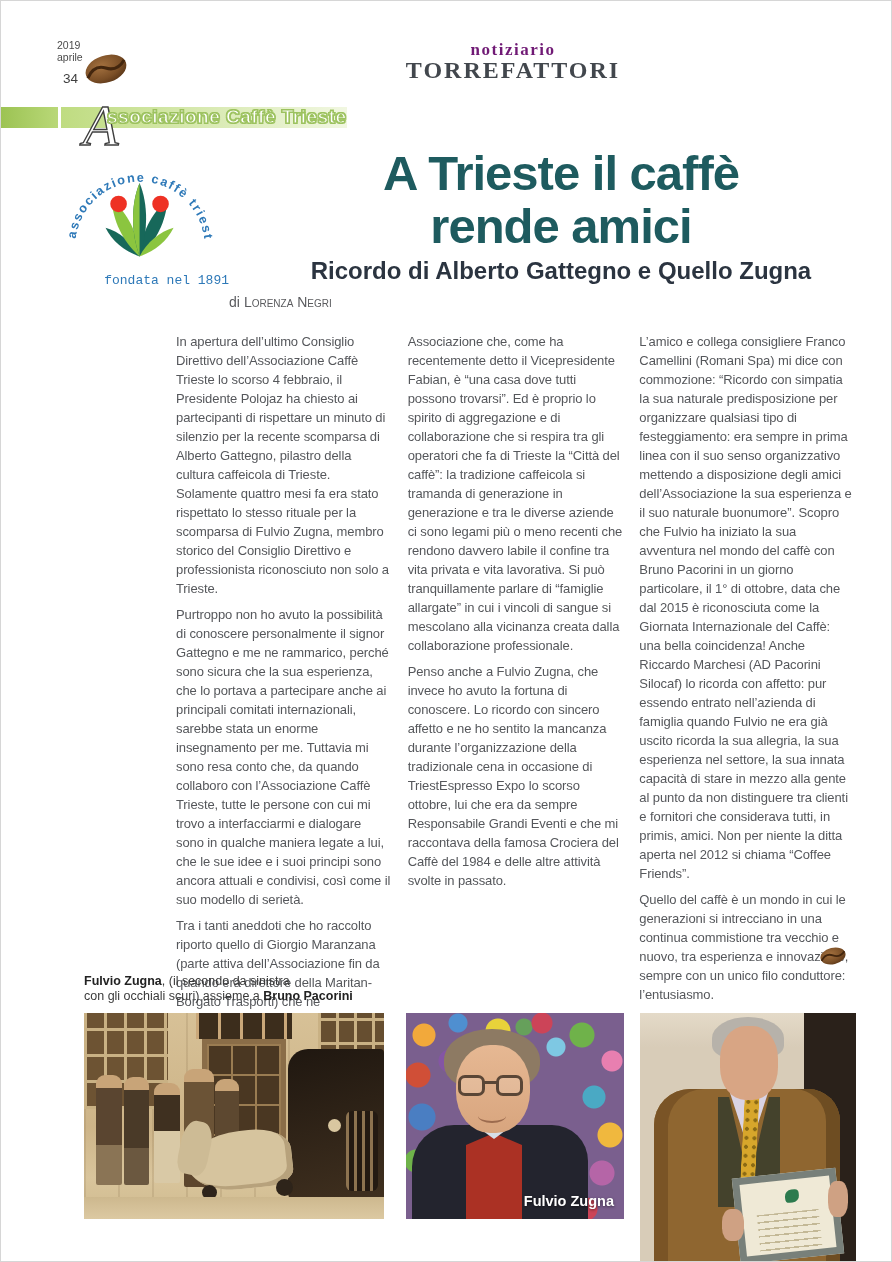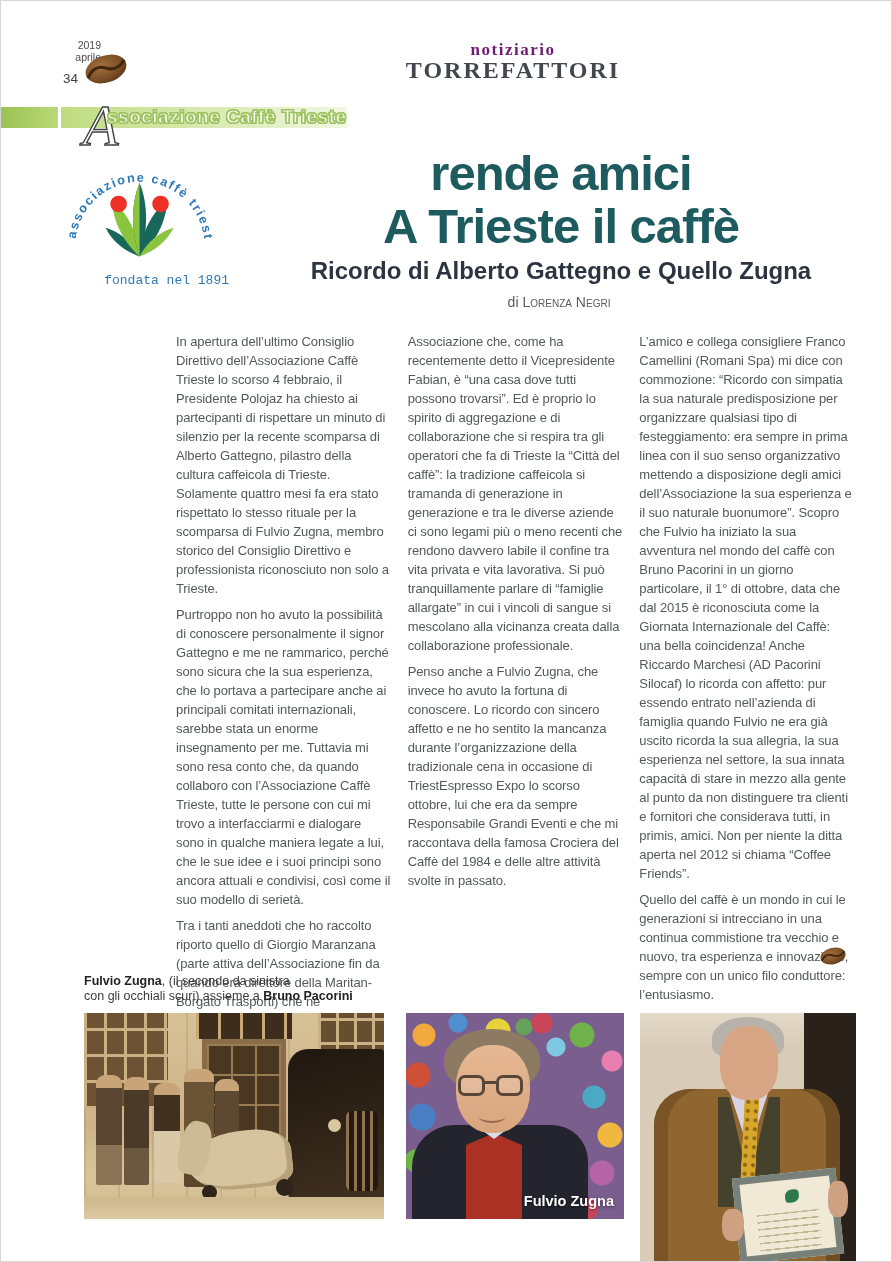--- a/index.html
+++ b/index.html
@@ -2,21 +2,21 @@
 <html><head>
 <meta charset="utf-8">
 <style>
   html,body{margin:0;padding:0;background:#ffffff;}
   #page{
     position:relative;width:890px;height:1260px;margin:0;
     background:#ffffff;border:1px solid #d6d6d6;overflow:hidden;
     font-family:"Liberation Sans",sans-serif;
   }
   
-  .date-block{position:absolute;left:56px;top:39px;width:44px;text-align:right;
+  .date-block{position:absolute;left:56px;top:39px;width:44px;text-align:left;
     font-size:10.5px;line-height:11.5px;color:#4b4b4b;}
   .page-num{position:absolute;left:62px;top:70px;font-size:13.5px;color:#3f3f3f;}
   
   .bean{position:absolute;}
   .bean-top{left:82px;top:50px;width:46px;height:36px;transform:rotate(-18deg);}
   .bean-end{left:818px;top:944px;width:28px;height:22px;transform:rotate(-14deg);}
   
   .masthead{position:absolute;left:362px;top:39px;width:300px;text-align:center;
     font-family:"Liberation Serif",serif;}
   .masthead .kicker{font-size:17px;font-weight:bold;color:#701a75;letter-spacing:1.5px;}
@@ -32,21 +32,21 @@
     text-shadow:-1px -1px 0 #9cc25e,1px -1px 0 #9cc25e,-1px 1px 0 #9cc25e,1px 1px 0 #9cc25e;}
   
   .logo-svg{position:absolute;left:50px;top:154px;width:178px;height:118px;}
   .logo-founded{position:absolute;left:50px;top:272px;width:178px;text-align:right;
     font-size:13px;color:#2e79b8;font-family:Liberation Mono, monospace;}
   
   .a-title{position:absolute;left:240px;top:146px;width:640px;text-align:center;
     font-size:49px;line-height:53px;font-weight:bold;letter-spacing:-1px;color:#1e5b5f;}
   .a-sub{position:absolute;left:240px;top:256px;width:640px;text-align:center;
     font-size:24px;font-weight:bold;color:#2b3440;}
-  .a-byline{position:absolute;left:238px;top:293px;width:640px;text-align:center;
+  .a-byline{position:absolute;left:228px;top:293px;width:640px;
     font-size:14px;color:#5a5b5e;}
   .a-byline .author{font-variant:small-caps;margin-left:4px;}
   
   .columns{position:absolute;left:175px;top:331px;width:678px;display:flex;gap:17px;}
   .col{width:215px;font-size:13px;line-height:19px;letter-spacing:-0.1px;color:#55575b;}
   .col p{margin:0 0 7px 0;}
   
   .caption{position:absolute;left:83px;top:973px;font-size:12.5px;line-height:14.5px;color:#3a3a3a;}
   .caption b{color:#222;}
   
@@ -220,22 +220,22 @@
         </g>
       <path d="M0 -84 C10 -60 10 -27 0 0 C-10 -27 -10 -60 0 -84" fill="#17685a"></path>
       <path d="M0 -84 C-10 -60 -10 -27 0 0 Z" fill="#8bc53f"></path>
       <circle cx="-24" cy="-60" r="9.5" fill="#ee3124"></circle>
       <circle cx="24" cy="-60" r="9.5" fill="#ee3124"></circle>
     </g>
   </svg>
   <div class="logo-founded">fondata nel 1891</div>
 
   <div class="a-title">
+    <div>A Trieste il caffè</div>
     <div>rende amici</div>
-    <div>A Trieste il caffè</div>
   </div>
   <div class="a-sub">Ricordo di Alberto Gattegno e Quello Zugna</div>
   <div class="a-byline">
     <span>di</span><span class="author">Lorenza Negri</span>
   </div>
 
   <div class="columns">
     <div class="col">
       <p>In apertura dell’ultimo Consiglio Direttivo dell’Associazione Caffè Trieste lo scorso 4 febbraio, il Presidente Polojaz ha chiesto ai partecipanti di rispettare un minuto di silenzio per la recente scomparsa di Alberto Gattegno, pilastro della cultura caffeicola di Trieste. Solamente quattro mesi fa era stato rispettato lo stesso rituale per la scomparsa di Fulvio Zugna, membro storico del Consiglio Direttivo e professionista riconosciuto non solo a Trieste.</p>
       <p>Purtroppo non ho avuto la possibilità di conoscere personalmente il signor Gattegno e me ne rammarico, perché sono sicura che la sua esperienza, che lo portava a partecipare anche ai principali comitati internazionali, sarebbe stata un enorme insegnamento per me. Tuttavia mi sono resa conto che, da quando collaboro con l’Associazione Caffè Trieste, tutte le persone con cui mi trovo a interfacciarmi e dialogare sono in qualche maniera legate a lui, che le sue idee e i suoi principi sono ancora attuali e condivisi, così come il suo modello di serietà.</p>

